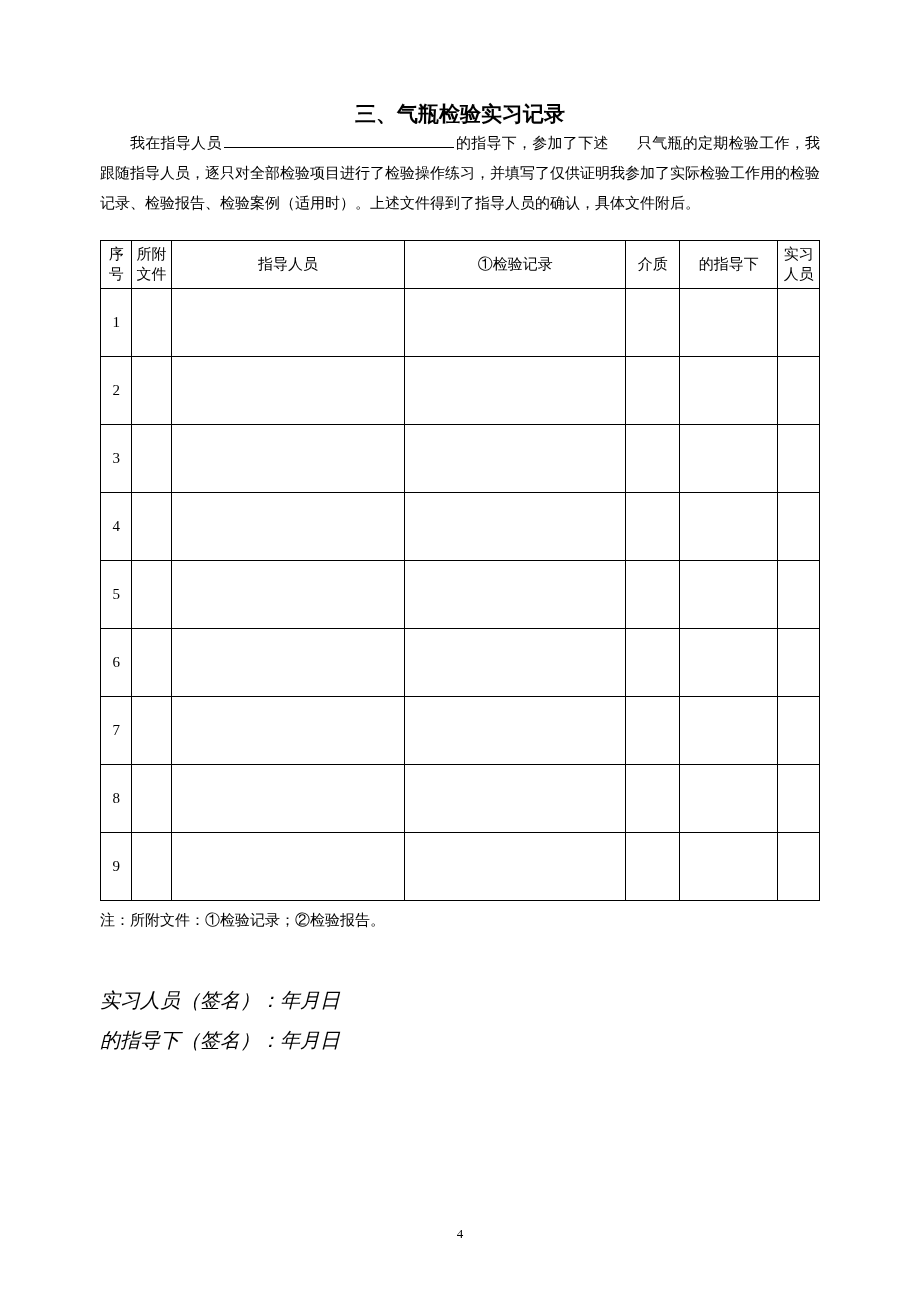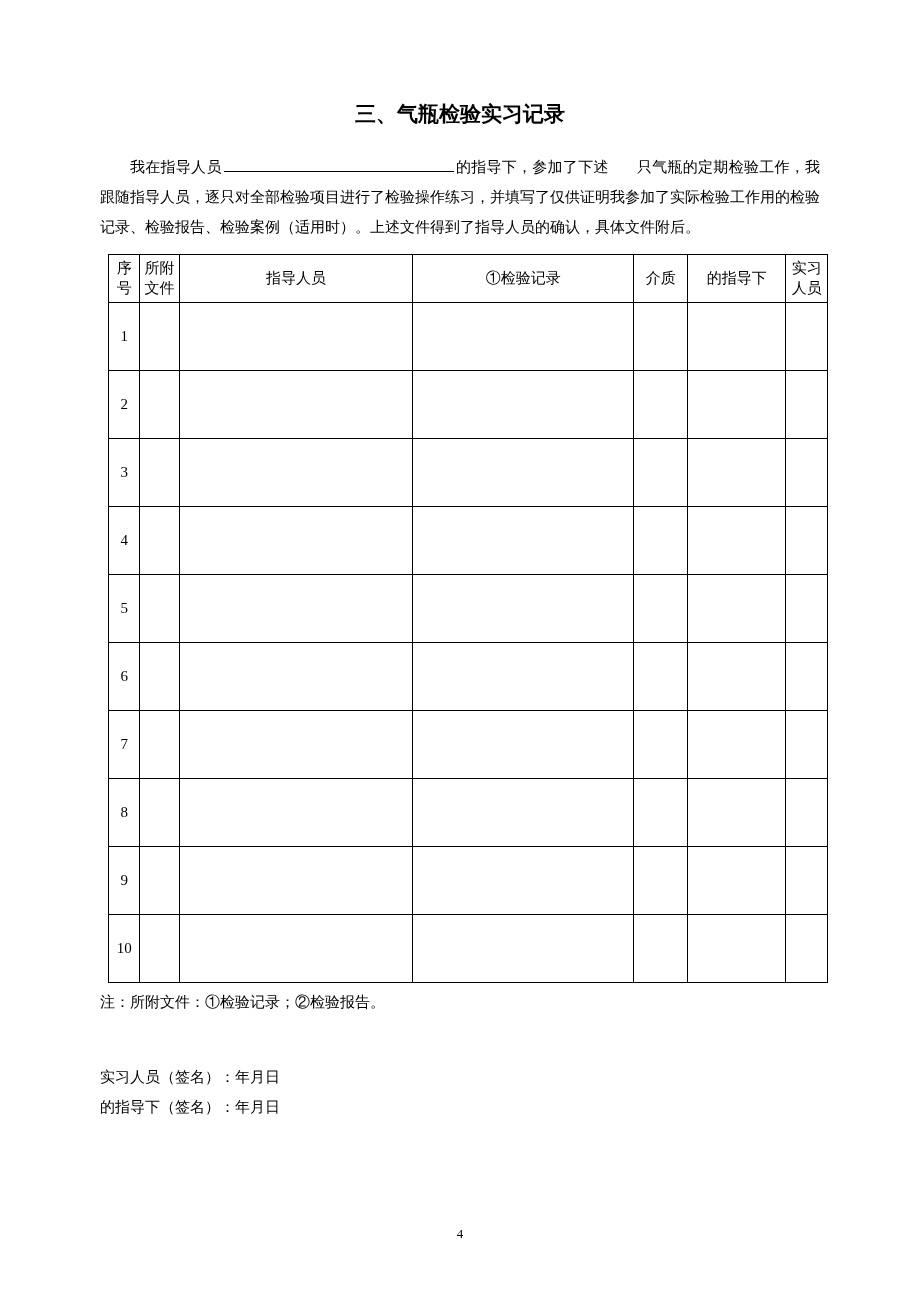--- a/index.html
+++ b/index.html
@@ -10,47 +10,45 @@
       height: 1302px;
       position: relative;
       padding: 100px 100px 0 100px;
       color: #000;
     }
     .title {
       text-align: center;
       font-size: 21px;
       font-weight: bold;
       font-family: Liberation Serif, serif;
-      margin-bottom: 24px;
     }
     .intro {
       font-size: 15px;
       line-height: 2;
       text-indent: 2em;
-      margin-bottom: 12px;
+      margin-bottom: 22px;
       text-align: justify;
     }
     .blank-underline {
       display: inline-block;
       border-bottom: 1px solid #000;
       width: 230px;
       height: 18px;
       vertical-align: baseline;
       margin: 0 2px;
     }
     .blank-small {
       display: inline-block;
       width: 28px;
     }
     table {
       border-collapse: collapse;
       width: 100%;
       margin-bottom: 10px;
       table-layout: fixed;
-      margin-left: 8px;
     }
     th, td {
       border: 1px solid #000;
       font-size: 15px;
       font-weight: normal;
       text-align: center;
       vertical-align: middle;
       padding: 4px 2px;
       line-height: 1.3;
     }
@@ -61,22 +59,23 @@
     .col-unit { width: 224px; }
     .col-reg { width: 212px; }
     .col-medium { width: 52px; }
     .col-date { width: 94px; }
     .col-attach { width: 40px; }
     .note {
       font-size: 15px;
       margin-bottom: 50px;
     }
     .sign-line {
-      font-size: 15px;
+      font-size: 20px;
       line-height: 2;
+      font-style: italic;
     }
     .page-number {
       position: absolute;
       bottom: 60px;
       left: 0;
       width: 920px;
       text-align: center;
       font-size: 13px;
     }
   </style>
@@ -185,29 +184,20 @@
       </tr>
       <tr>
         <td>9</td>
         <td></td>
         <td></td>
         <td></td>
         <td></td>
         <td></td>
         <td></td>
       </tr>
-      <tr>
-        <td>10</td>
-        <td></td>
-        <td></td>
-        <td></td>
-        <td></td>
-        <td></td>
-        <td></td>
-      </tr>
     </tbody>
 </table>
 
 <div class="note">注：所附文件：①检验记录；②检验报告。</div>
 
 <div class="sign-line">实习人员（签名）：年月日</div>
 <div class="sign-line">的指导下（签名）：年月日</div>
 
 <div class="page-number">4</div>
 

